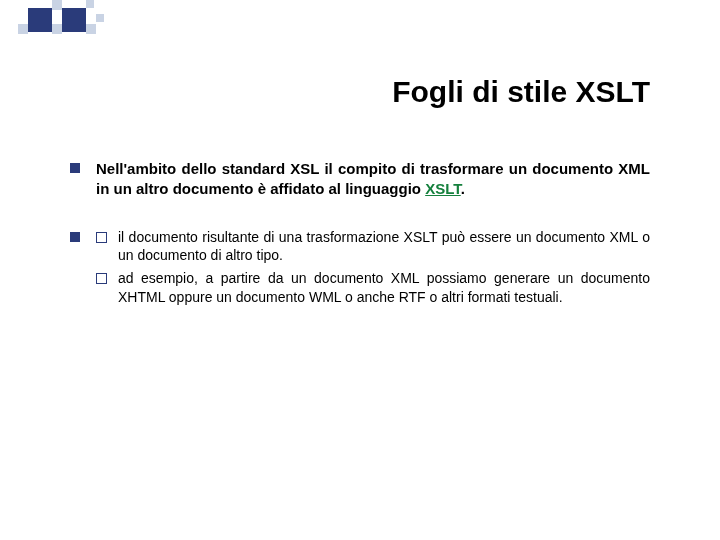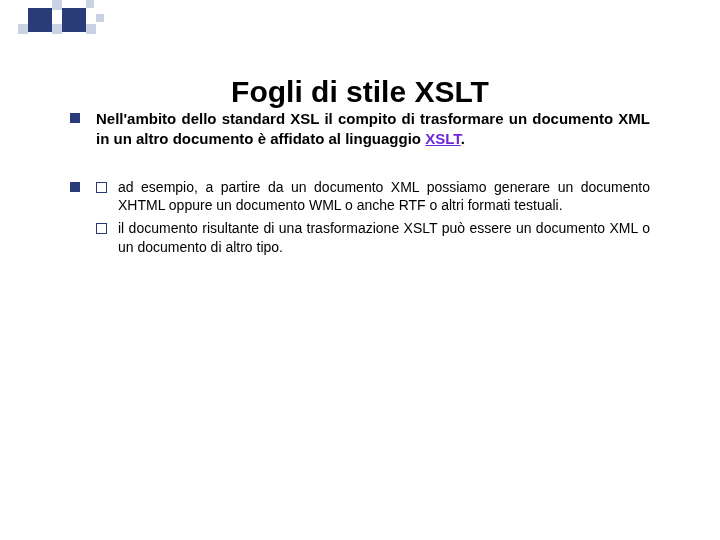--- a/index.html
+++ b/index.html
@@ -30,24 +30,25 @@
   }
   .slide {
     position: absolute;
     top: 0;
     left: 0;
     width: 720px;
     height: 540px;
     padding: 75px 70px 40px 70px;
   }
   .title {
-    text-align: center;
+    text-align: right;
     font-size: 30px;
     font-weight: bold;
     color: #000;
+    margin-bottom: 50px;
   }
   .bullet-list {
     list-style: none;
   }
   .bullet-item {
     position: relative;
     padding-left: 26px;
     margin-bottom: 28px;
     font-size: 15px;
     font-weight: bold;
@@ -82,21 +83,21 @@
     position: absolute;
     left: 0;
     top: 4px;
     width: 9px;
     height: 9px;
     border: 1.5px solid #2a3b7a;
     background: #fff;
   }
   .underline-red {
     text-decoration: underline;
-    color: #6d28d9;
+    color: #15803d;
     font-weight: bold;
   }
 </style>
 </head>
 <body>
 
 <div class="decoration">
   <div class="big-square" style="left:28px; top:8px;"></div>
   <div class="big-square" style="left:62px; top:8px;"></div>
   <div class="sm-square" style="left:52px; top:0px; width:10px; height:10px;"></div>
@@ -109,18 +110,18 @@
 
 <div class="slide">
   <h1 class="title">Fogli di stile XSLT</h1>
 
   <ul class="bullet-list">
     <li class="bullet-item">
       <span>Nell'ambito dello standard XSL il compito di trasformare un documento XML in un altro documento è affidato al linguaggio </span><span class="underline-red">XSLT</span><span>.</span>
     </li>
     <li class="bullet-item">
       <ul class="sub-list">
+        <li class="sub-item">il documento risultante di una trasformazione XSLT può essere un documento XML o un documento di altro tipo.</li>
         <li class="sub-item">ad esempio, a partire da un documento XML possiamo generare un documento XHTML oppure un documento WML o anche RTF o altri formati testuali.</li>
-        <li class="sub-item">il documento risultante di una trasformazione XSLT può essere un documento XML o un documento di altro tipo.</li>
       </ul>
     </li>
   </ul>
 </div>
 
 </body></html>

